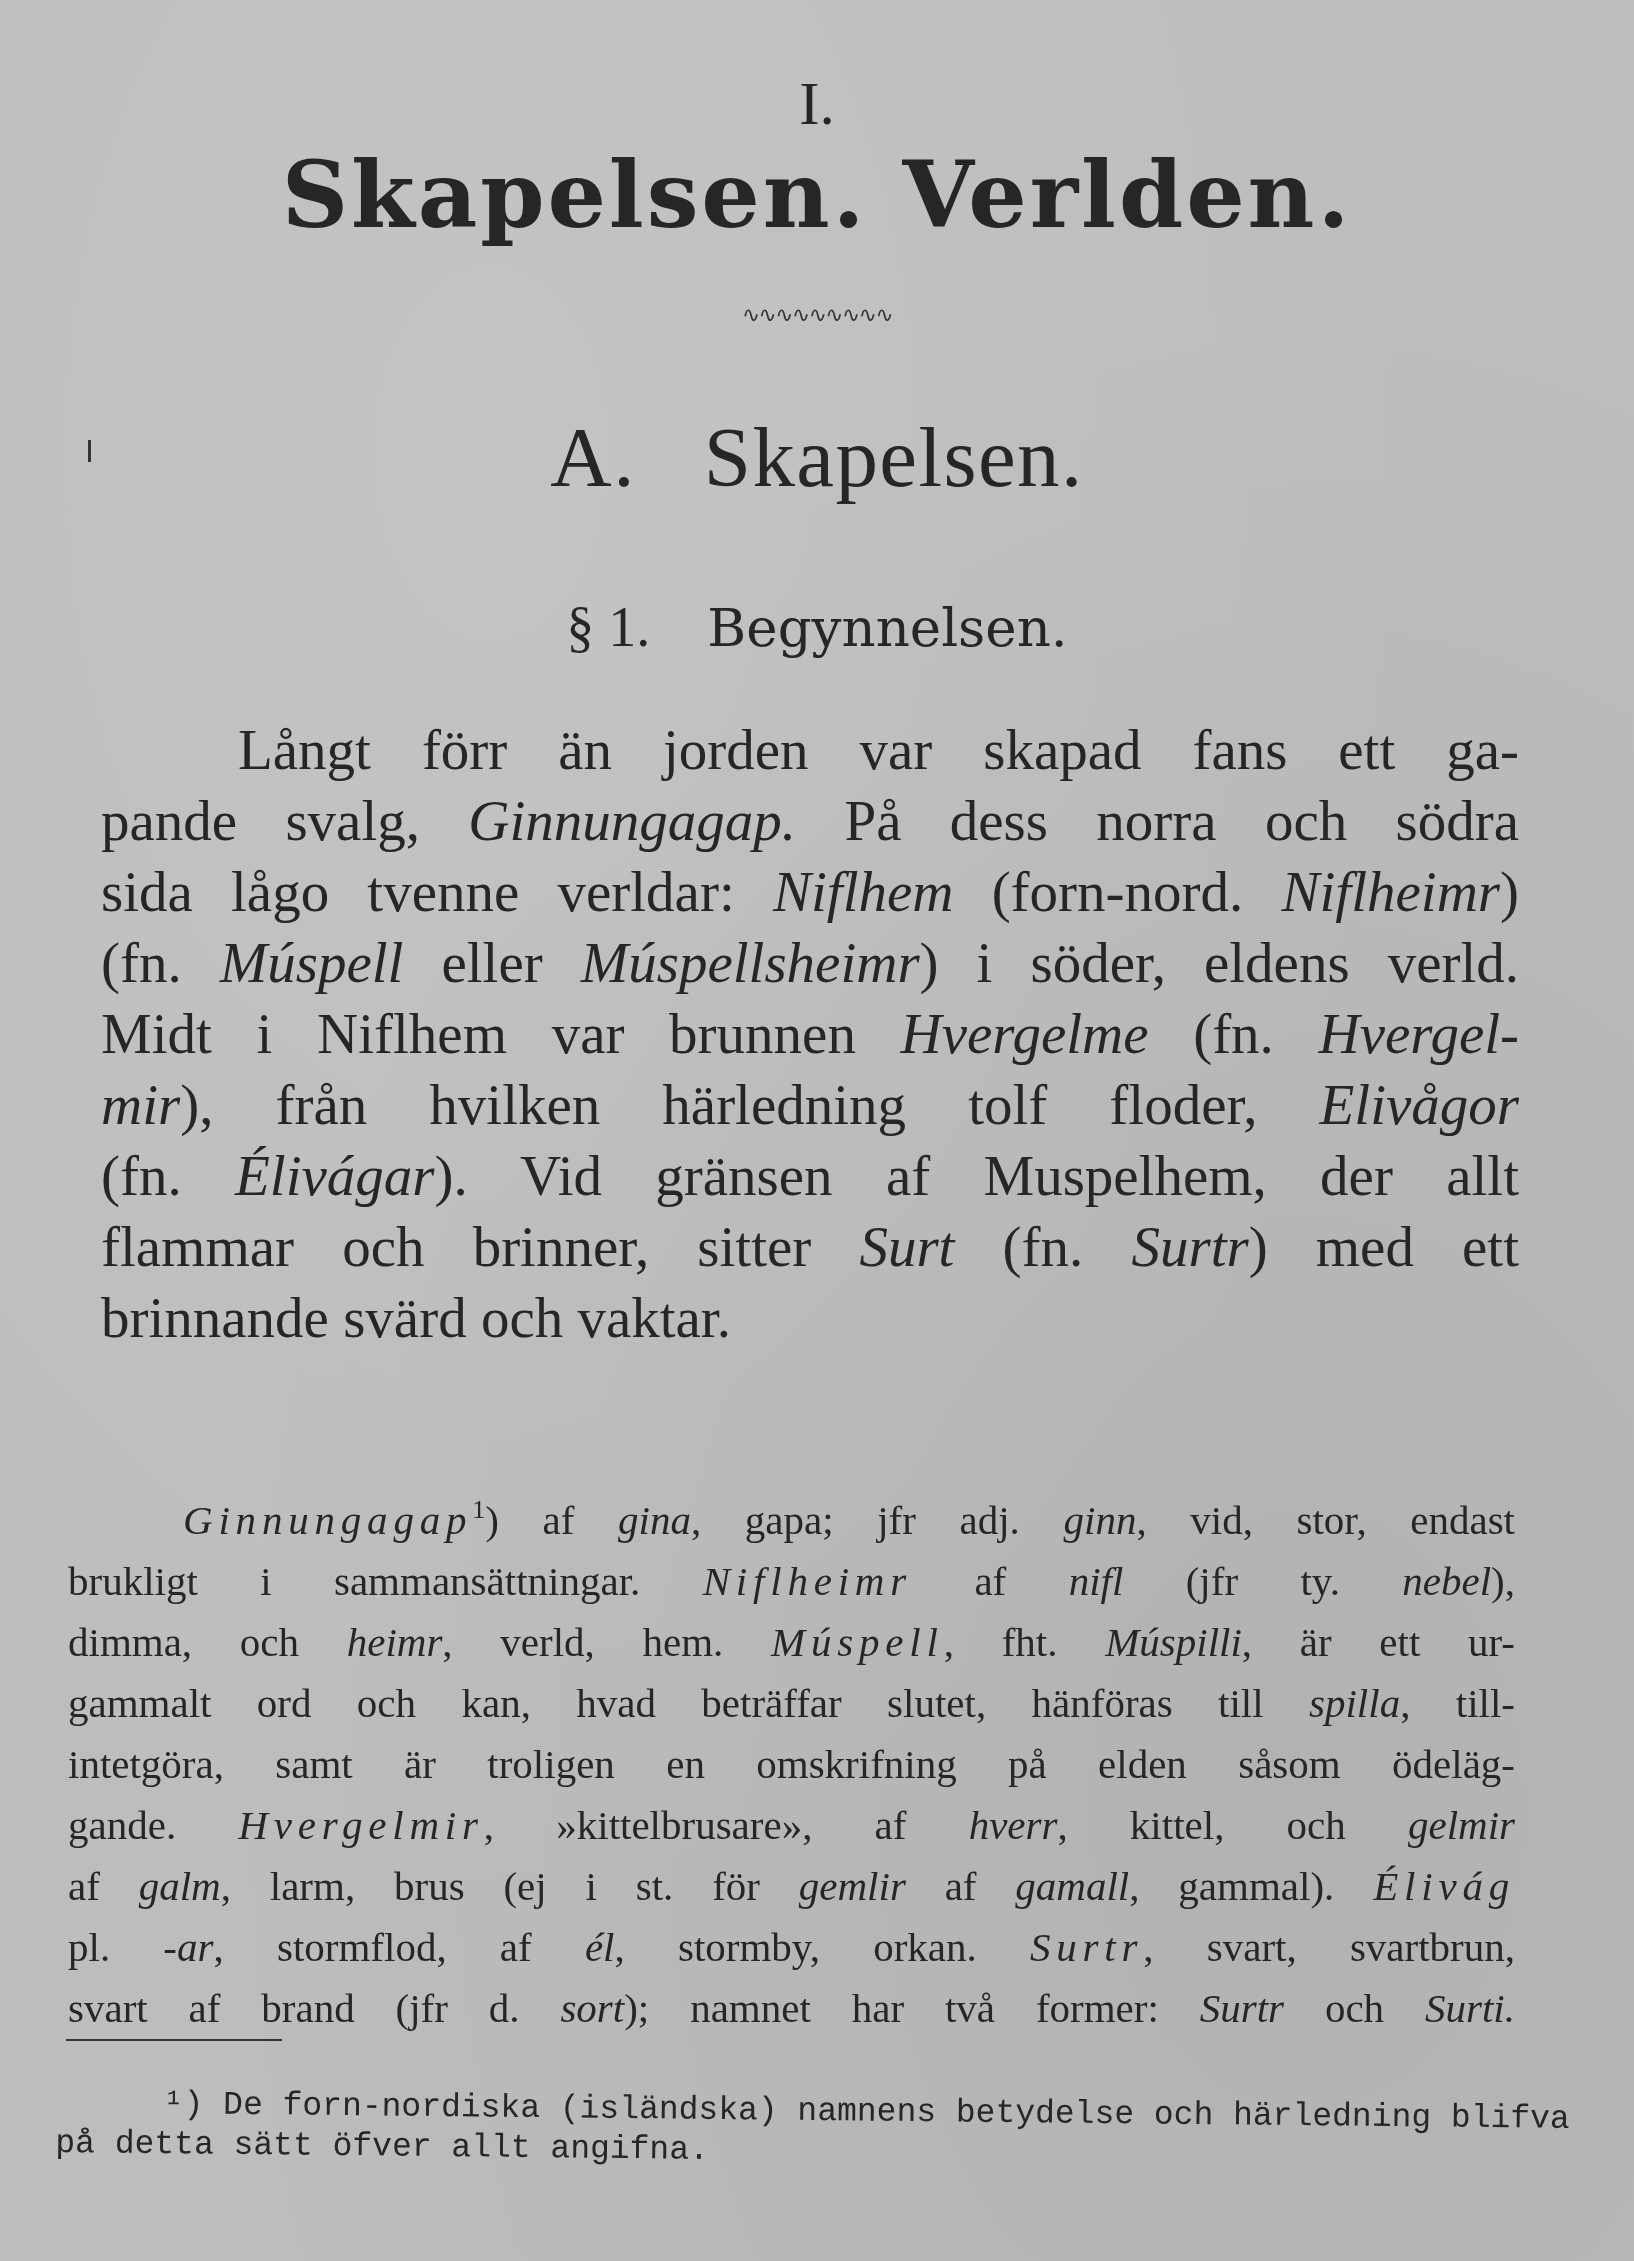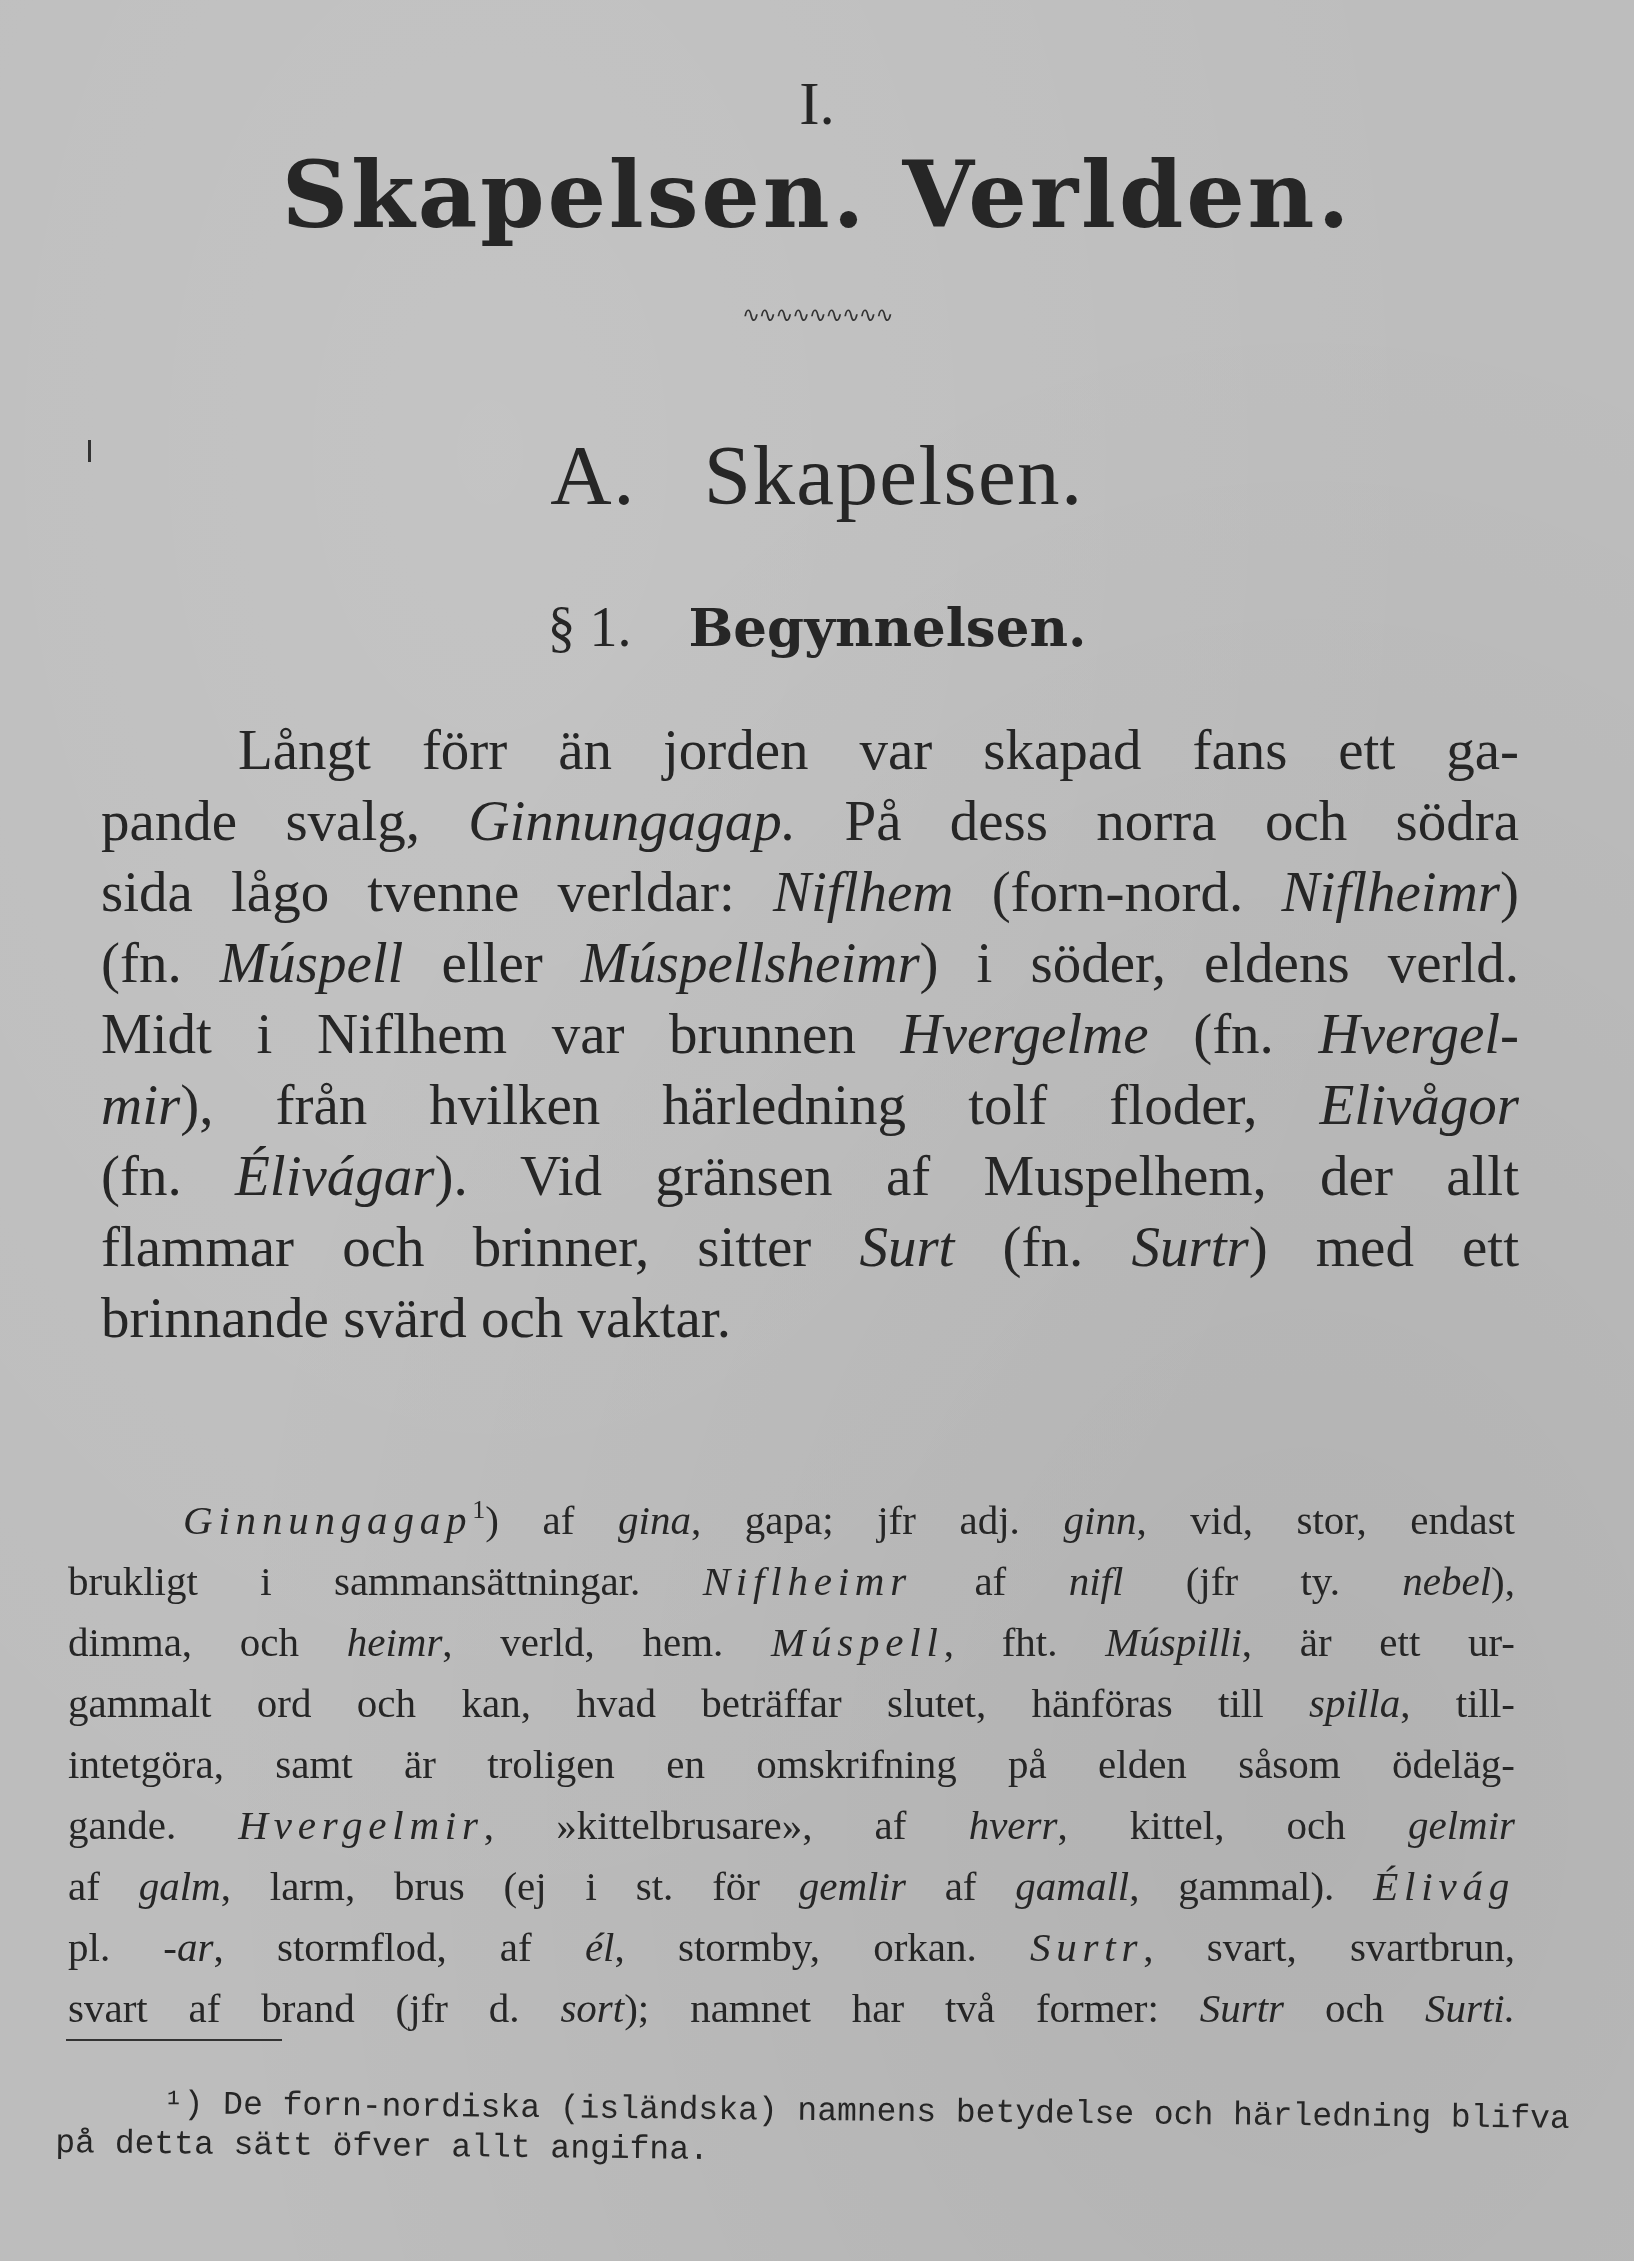--- a/index.html
+++ b/index.html
@@ -13,24 +13,24 @@
     font-family: "DejaVu Serif", "Liberation Serif", serif;
     position: relative;
   }
   .page { position: absolute; left: 0; top: 0; width: 1634px; height: 2261px; }
   .center { position: absolute; left: 0; width: 1634px; text-align: center; }
 
   .chapter-num { top: 69px; font-size: 61px; font-family: "Liberation Serif", serif; }
   .chapter-title { top: 141px; font-size: 92px; font-family: "DejaVu Serif", serif; font-weight: bold; letter-spacing: 2.9px; }
   .ornament { top: 302px; font-size: 21.6px; color: #333; letter-spacing: -1.4px; }
 
-  .section-title { top: 426px; font-size: 85px; font-family: "Liberation Serif", serif; letter-spacing: 1.4px; }
+  .section-title { top: 408px; font-size: 85px; font-family: "Liberation Serif", serif; letter-spacing: 1.4px; }
   .para-heading { top: 595px; font-size: 56px; font-family: "Liberation Serif", serif; }
   .para-heading .num { margin-right: 43px; }
-  .para-heading .title { font-weight: bold; font-family: "DejaVu Serif", serif; font-size: 53px; }
+  .para-heading .title { font-weight: normal; font-family: "DejaVu Serif", serif; font-size: 53px; }
 
   .body-text {
     position: absolute; left: 69px; width: 1450px; top: 714px;
     font-family: "Liberation Serif", serif; font-size: 57px; line-height: 71px;
     text-align: justify;
   }
   .body-line { display: block; text-align: justify; text-align-last: justify; white-space: nowrap; margin-left: 32px; }
   .body-line.last { text-align-last: left; }
   .body-line.indent { padding-left: 137px; }
   i, .it { font-style: italic; }

